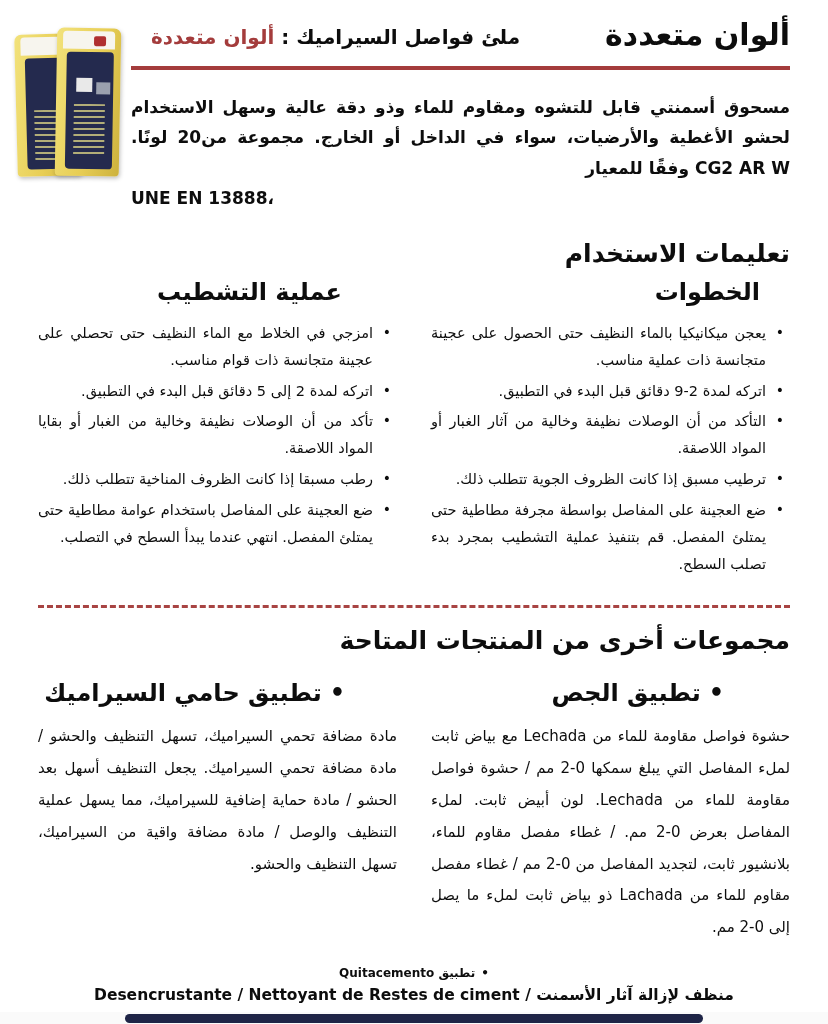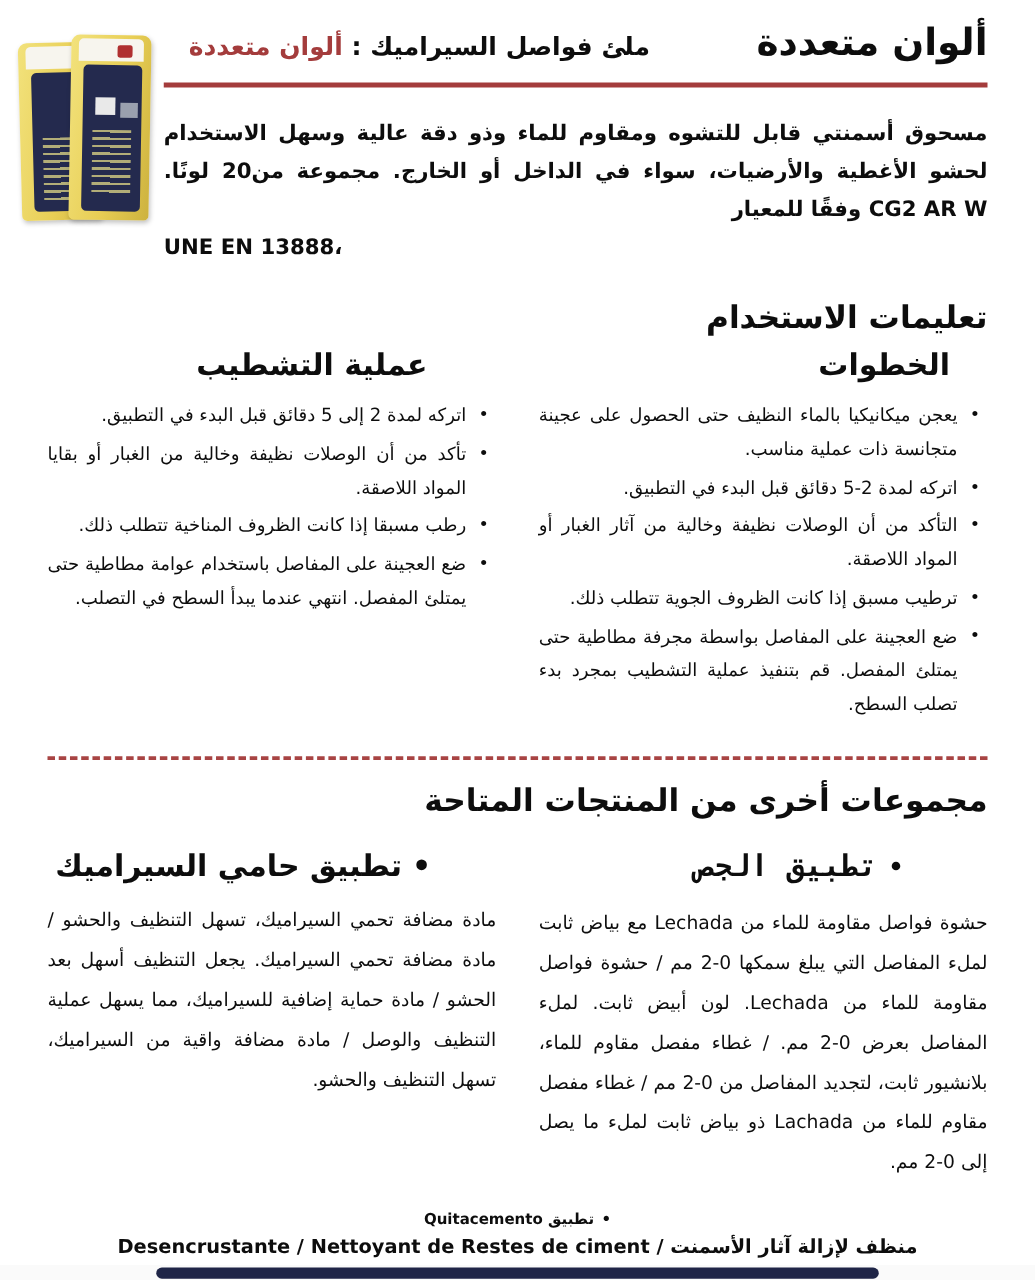--- a/index.html
+++ b/index.html
@@ -74,21 +74,21 @@
     margin-bottom: 4px;
   }
   ul.blist li::before { content: "•"; position: absolute; right: 6px; top: 0; font-size: 14px; }
 
   
   .dashed-divider { border-top: 3px dashed #a84443; margin-top: 24px; }
 
   
   .bullet-head { font-size: 17px; font-weight: bold; margin-top: 14px; margin-bottom: 16px; }
   .bullet-head .dot { margin-left: 8px; }
-  .bullet-head.inset-g { padding-right: 66px; font-family: Liberation Mono, monospace; }
+  .bullet-head.inset-g { padding-right: 66px; }
   .bullet-head.inset-p { padding-right: 52px; }
   .prod-body { font-size: 15px; font-weight: 500; line-height: 2.12; text-align: justify; }
 
   
   .quita-head { text-align: center; font-size: 12px; font-weight: bold; margin-top: 22px; }
   .quita-head .dot { margin-left: 6px; }
   .quita-head .latin { direction: ltr; unicode-bidi: embed; }
   .quita-sub { text-align: center; font-size: 15.5px; font-weight: 600; margin-top: 6px; }
   ul.blist.full { margin-top: 10px; }
   ul.blist.full li { line-height: 1.95; margin-bottom: 3px; }
@@ -134,29 +134,30 @@
       <span class="std">UNE EN 13888،</span>
     </p>
   </div>
 
   <h2 class="sec">تعليمات الاستخدام</h2>
   <div class="cols">
     <section class="col">
       <h3 class="inset-sm">الخطوات</h3>
       <ul class="blist">
         <li>يعجن ميكانيكيا بالماء النظيف حتى الحصول على عجينة متجانسة ذات عملية مناسب.</li>
-        <li>اتركه لمدة 2-5 دقائق قبل البدء في التطبيق.</li>
+        <li>اتركه لمدة 2-9 دقائق قبل البدء في التطبيق.</li>
         <li>التأكد من أن الوصلات نظيفة وخالية من آثار الغبار أو المواد اللاصقة.</li>
         <li>ترطيب مسبق إذا كانت الظروف الجوية تتطلب ذلك.</li>
         <li>ضع العجينة على المفاصل بواسطة مجرفة مطاطية حتى يمتلئ المفصل. قم بتنفيذ عملية التشطيب بمجرد بدء تصلب السطح.</li>
       </ul>
     </section>
     <section class="col">
       <h3 class="inset-md">عملية التشطيب</h3>
       <ul class="blist">
+        <li>امزجي في الخلاط مع الماء النظيف حتى تحصلي على عجينة متجانسة ذات قوام مناسب.</li>
         <li>اتركه لمدة 2 إلى 5 دقائق قبل البدء في التطبيق.</li>
         <li>تأكد من أن الوصلات نظيفة وخالية من الغبار أو بقايا المواد اللاصقة.</li>
         <li>رطب مسبقا إذا كانت الظروف المناخية تتطلب ذلك.</li>
         <li>ضع العجينة على المفاصل باستخدام عوامة مطاطية حتى يمتلئ المفصل. انتهي عندما يبدأ السطح في التصلب.</li>
       </ul>
     </section>
   </div>
 
   <div class="dashed-divider"></div>
 

